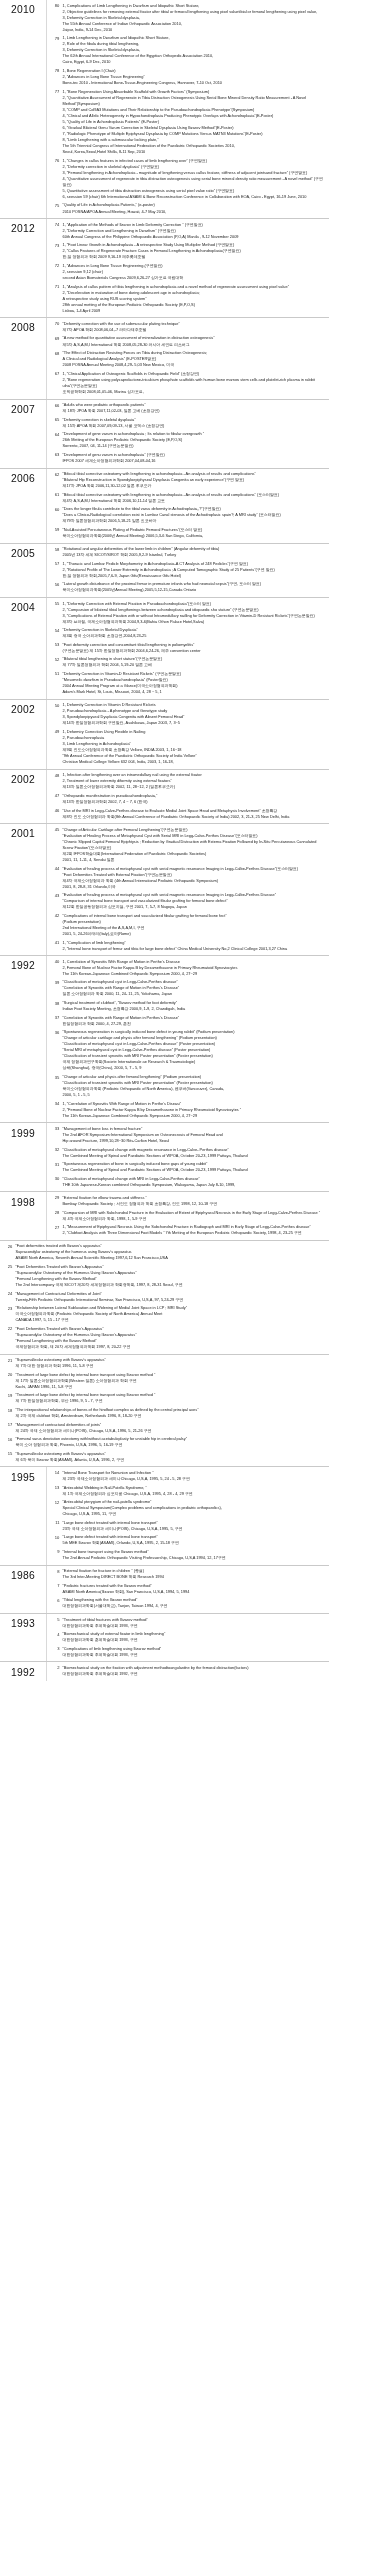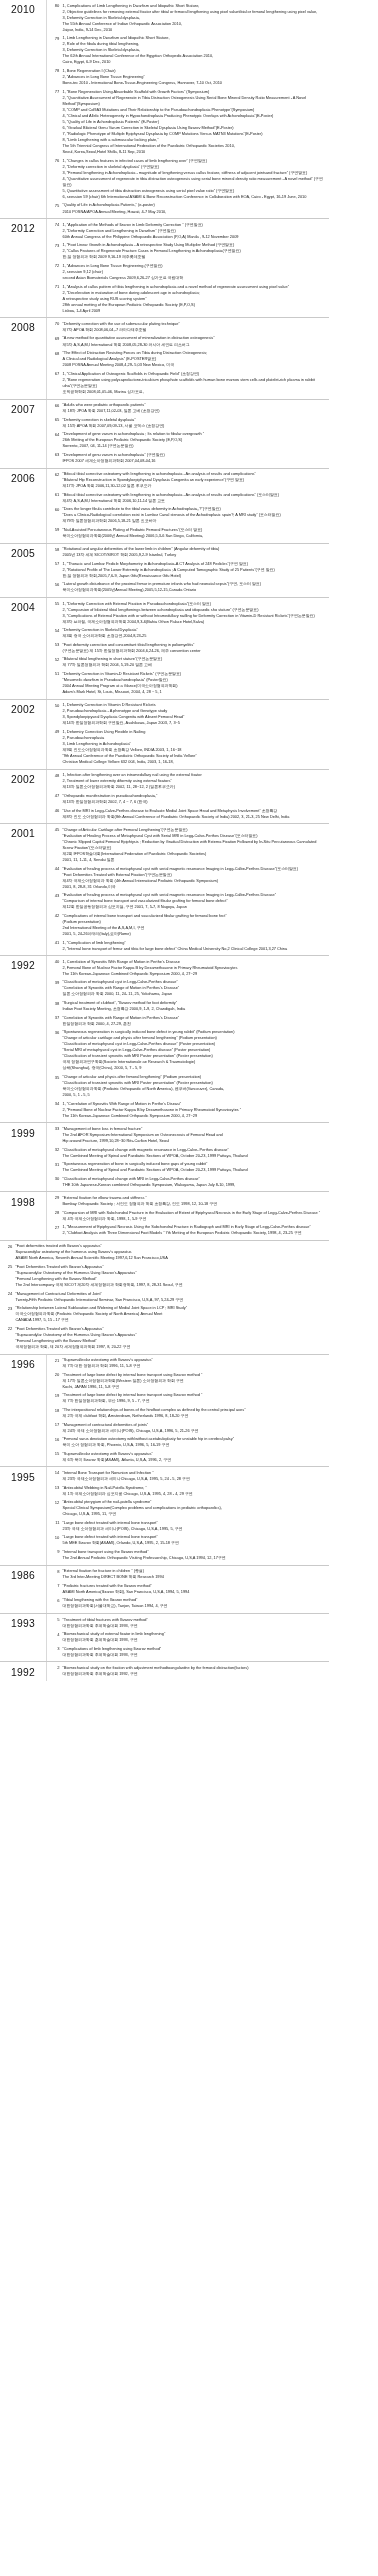--- a/index.html
+++ b/index.html
@@ -637,23 +637,20 @@
           <div class="entry-body">
             <span class="ln">“Foot Deformities Treated with Ilizarov's Apparatus”</span>
             <span class="ln">“Supracondylar Osteotomy of the Humerus Using Ilizarov's Apparatus”</span>
             <span class="ln">“Femoral Lengthening with the Ilizarov Method”</span>
             <span class="ln">국제정형외과 학회, 제 20차 세계정형외과학회 1997, 8, 20-22 구연</span>
           </div>
         </div>
       </div>
     </div>
     <div class="year-block">
-      <div class="year-cell">
-        <span class="year-label">1996</span>
-      </div>
       <div class="entries">
         <div class="entry">
           <div class="entry-num">21</div>
           <div class="entry-body">
             <span class="ln">“Supramalleolar osteotomy with Ilizarov's apparatus”</span>
             <span class="ln">제 7차 대한 정형외과 학회 1996, 11, 5-8 구연</span>
           </div>
         </div>
         <div class="entry">
           <div class="entry-num">20</div>

